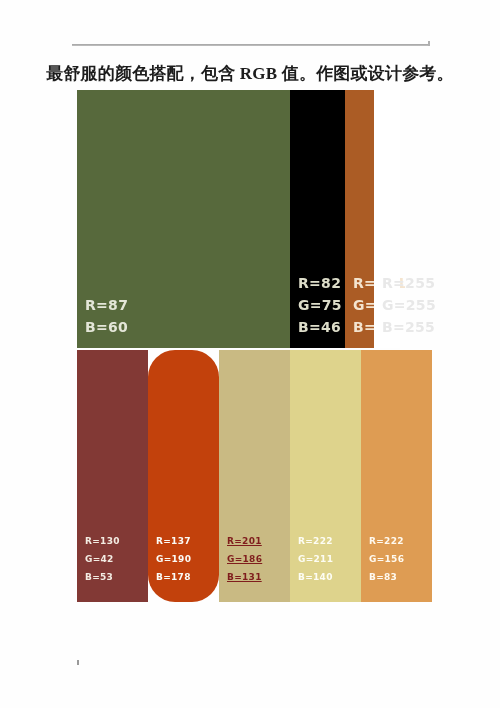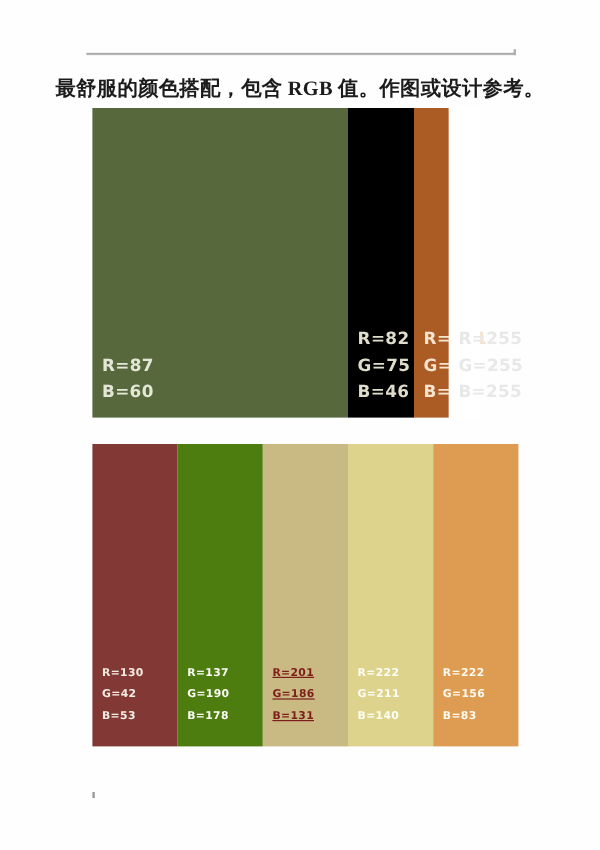--- a/index.html
+++ b/index.html
@@ -87,21 +87,21 @@
     left: 77px;
     top: 90px;
     width: 355px;
     height: 258px;
   }
   #palette-top .swatch { height: 258px; }
 
   
   #palette-bottom {
     left: 77px;
-    top: 370px;
+    top: 350px;
     width: 355px;
     height: 252px;
   }
   #palette-bottom .swatch { height: 252px; }
   #palette-bottom .swatch-labels { padding-bottom: 16px; line-height: 2.0; }
   #palette-bottom .swatch-labels div { font-size: 9px; }
 
   .footer-mark {
     position: absolute;
     left: 77px;
@@ -160,21 +160,21 @@
   <div class="palette" id="palette-bottom">
 
     <div class="swatch" style="background: rgb(130, 57, 53); width: 71px; flex: 0 0 71px;">
       <div class="swatch-labels" style="color: rgb(243, 236, 227);">
         <div>R=130</div>
         <div>G=42</div>
         <div>B=53</div>
       </div>
     </div>
 
-    <div class="swatch" style="background: #4d7c0f; width: 71px; flex: 0 0 71px;">
+    <div class="swatch" style="background: #c2410c; width: 71px; flex: 0 0 71px; border-radius: 27px;">
       <div class="swatch-labels" style="color: rgb(251, 251, 247);">
         <div>R=137</div>
         <div>G=190</div>
         <div>B=178</div>
       </div>
     </div>
 
     <div class="swatch" style="background: rgb(201, 186, 131); width: 71px; flex: 0 0 71px;">
       <div class="swatch-labels" style="color: #7f1d1d; text-decoration: underline;">
         <div>R=201</div>

